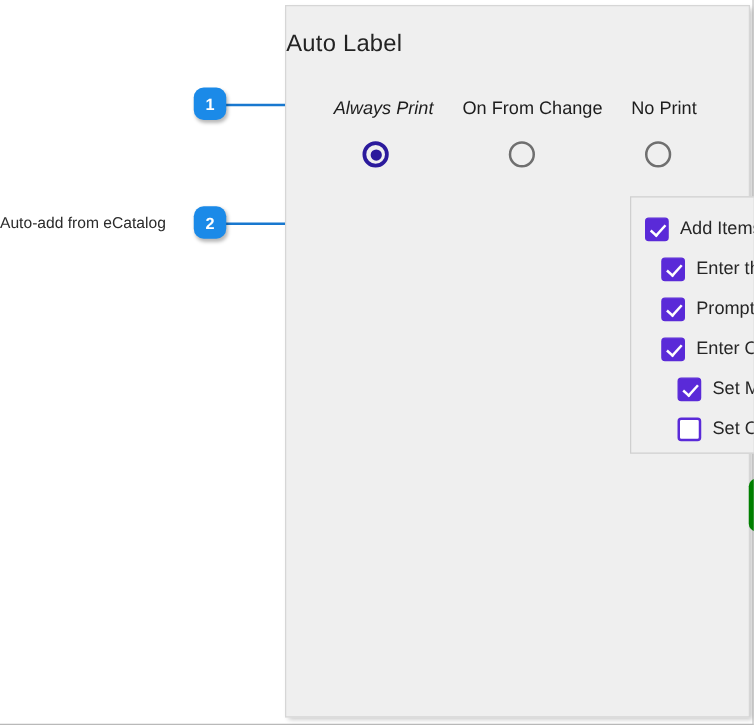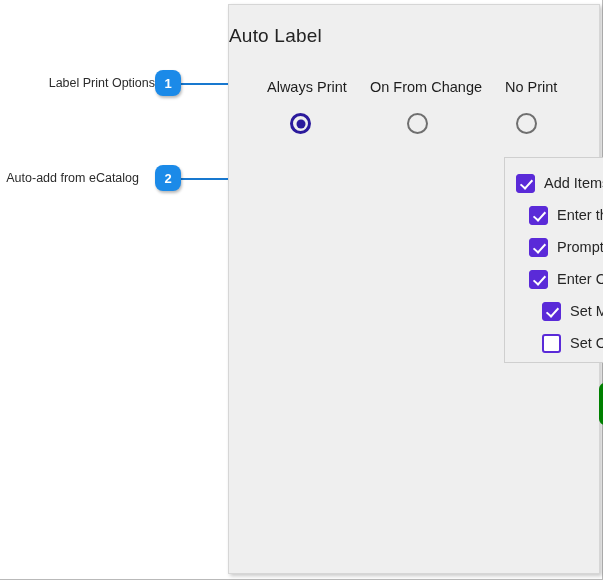--- a/index.html
+++ b/index.html
@@ -166,33 +166,32 @@
     position: absolute;
     height: 2px;
     background: #1878cf;
   }
 </style>
 </head>
 <body>
 
 <div id="figure-frame">
 
-  <div class="anno-text" style="left:10px; top:76px; width:145px;">Label Print Options</div>
   <div class="anno-line" style="left:180px; top:83px; width:105px;"></div>
   <div class="anno-badge" style="left:155px; top:70px;">1</div>
 
-  <div class="anno-text" style="left:0px; top:171px; width:139px;">Auto-add from eCatalog</div>
+  <div class="anno-text" style="left:0px; top:171px; width:127px;">Auto-add from eCatalog</div>
   <div class="anno-line" style="left:180px; top:178px; width:110px;"></div>
   <div class="anno-badge" style="left:155px; top:165px;">2</div>
 
   <div id="dialog-panel">
 
     <div id="dialog-title">Auto Label</div>
 
-    <div class="radio-label" style="left:38px;">Always Print</div>
+    <div class="radio-label" style="left:38px;font-style:italic;">Always Print</div>
     <div class="radio-label" style="left:141px;">On From Change</div>
     <div class="radio-label" style="left:276px;">No Print</div>
 
     <div class="radio-outer on" style="left:61px;">
       <div class="radio-dot"></div>
     </div>
     <div class="radio-outer off" style="left:178px;"></div>
     <div class="radio-outer off" style="left:287px;"></div>
 
     <div id="checkbox-group">

